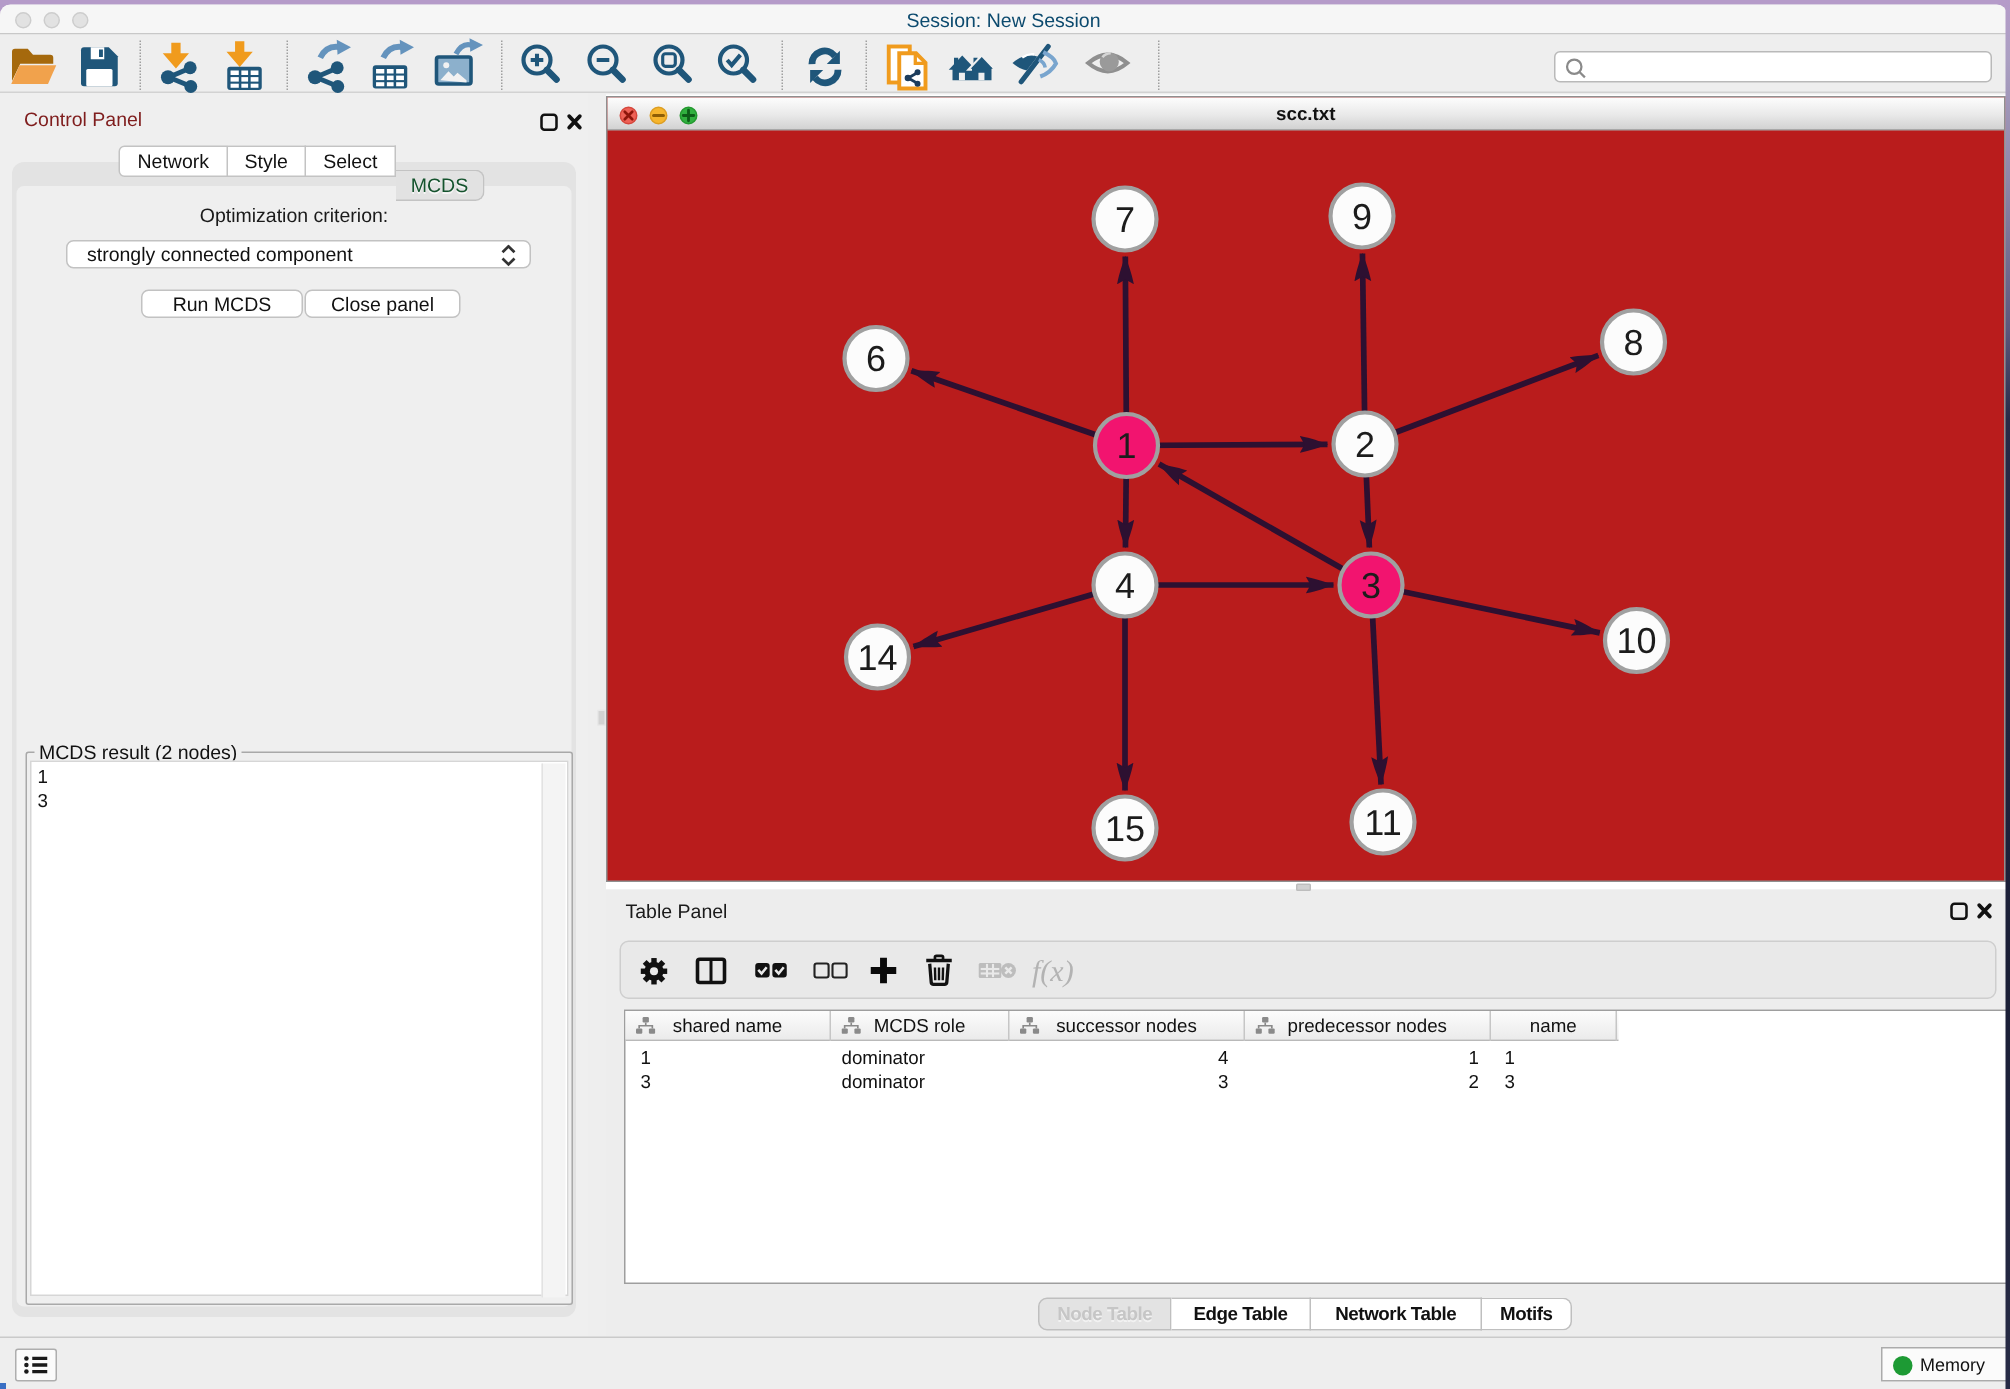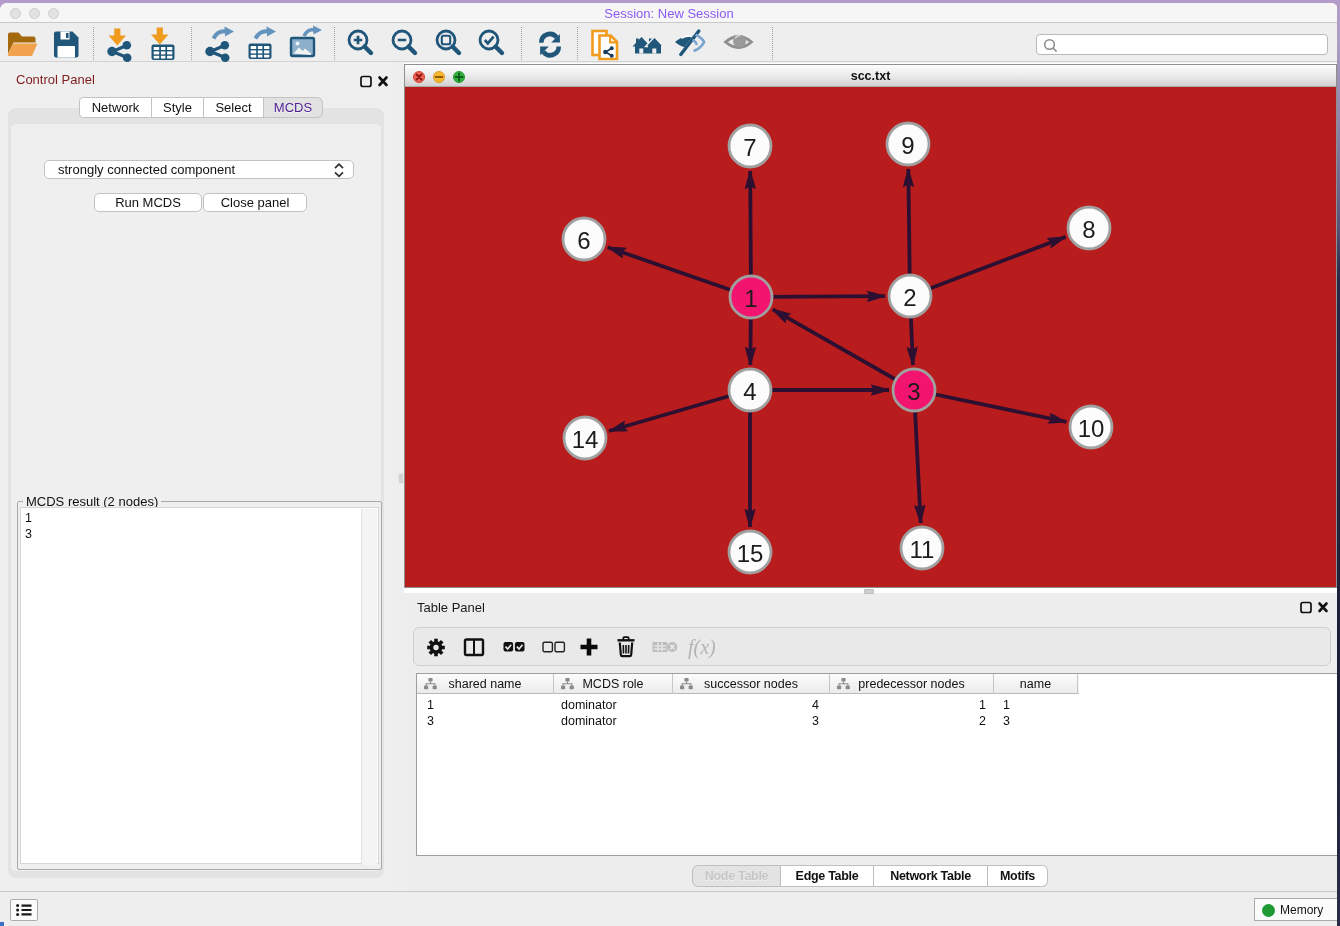--- a/index.html
+++ b/index.html
@@ -5,21 +5,21 @@
 * { margin:0; padding:0; box-sizing:border-box; }
 html,body { width:1340px; height:926px; overflow:hidden; font-family:"Liberation Sans", sans-serif; }
 body { position:relative; background:#b59bc9; }
 .abs { position:absolute; }
 #rightstrip { right:0; top:0; width:3px; height:926px;
   background:linear-gradient(#b59bc9 0px, #ab9fc2 40px, #8d86a8 120px, #5b577c 220px, #262a47 280px, #1a1e36 650px, #272b46 926px); }
 #win { left:0; top:3px; width:1338px; height:923px; background:#eeeeee; border-radius:7px 7px 0 0; overflow:hidden; }
 
 #titlebar { left:0; top:0; width:1338px; height:20px; background:#f6f6f6; border-bottom:1px solid #c8c8c8; }
 .tl { position:absolute; top:4.5px; width:11px; height:11px; border-radius:50%; background:#e2e2e2; border:1px solid #cdcdcd; box-sizing:border-box; }
-#apptitle { position:absolute; top:3px; left:0; width:1338px; text-align:center; font-size:13px; color:#8b5cf6; }
+#apptitle { position:absolute; top:3px; left:0; width:1338px; text-align:center; font-size:13px; color:#0c4a6e; }
 
 #toolbar { left:0; top:20px; width:1338px; height:39px; background:#eeeeee; border-bottom:1px solid #d2d2d2; }
 .sep { position:absolute; top:4px; height:33px; width:0px; border-left:1px dotted #9f9f9f; }
 .ticon { position:absolute; top:2px; width:38px; height:38px; }
 #search { position:absolute; left:1036px; top:11px; width:292px; height:21px; background:#fff; border:1px solid #b9b9b9; border-radius:4px; }
 
 #cpanel { left:0; top:59px; width:392px; height:829px; background:#efefef; }
 #cptitle { position:absolute; left:16px; top:10px; font-size:13px; color:#7f1d1d; }
 .wbtn { position:absolute; top:13px; }
 .tab { position:absolute; top:35px; height:21px; background:#fff; border:1px solid #c3c3c3; font-size:13px; color:#111;
@@ -210,21 +210,22 @@
       <svg class="wbtn" style="left:360px;" width="30" height="13" viewBox="0 0 30 13">
 <rect x="1" y="1.5" width="10" height="10" rx="2" fill="none" stroke="#111" stroke-width="1.7"></rect>
 <path d="M19.5 2.5 l7 7.5 M26.5 2.5 l-7 7.5" stroke="#111" stroke-width="2.6" stroke-linecap="round"></path>
       </svg>
     <div id="tabpane">
         <div id="tabinner"></div>
       </div>
     <div class="tab" style="left:79px; width:73px; border-radius:4px 0 0 4px;">Network</div>
     <div class="tab" style="left:152px; width:52px; border-left:none;">Style</div>
     <div class="tab" style="left:204px; width:60px; border-left:none;">Select</div>
-    <div class="tab" style="left:264px; width:59px; border-left:none; background:#e2e2e2; color:#4c1d95; text-shadow:0 1px 0 #f6f6f6; border-radius:0 6px 6px 0;">MCDS</div>
+    <div class="tab" style="left:264px; width:59px; border-left:none; background:#e2e2e2; color:#14532d; text-shadow:0 1px 0 #f6f6f6; border-radius:0 6px 6px 0;margin-top:16px;">MCDS</div>
+    <div id="optlabel">Optimization criterion:</div>
     <div id="combo">strongly connected component<svg width="10" height="15" viewBox="0 0 10 15" style="position:absolute;right:9px;top:2px;">
           <path d="M1 5.2 L5 1.2 L9 5.2 M1 9.3 L5 13.3 L9 9.3" fill="none" stroke="#333" stroke-width="1.8"></path>
         </svg></div>
     <div class="btn" style="left:94px; width:108px;">Run MCDS</div>
     <div class="btn" style="left:203px; width:104px;">Close panel</div>
     <div id="fieldset">
       <div id="legend">MCDS result (2 nodes)</div>
       <div id="resultbox">
         <div id="vscroll"></div>
         <div id="resulttext">1<br>3</div>

